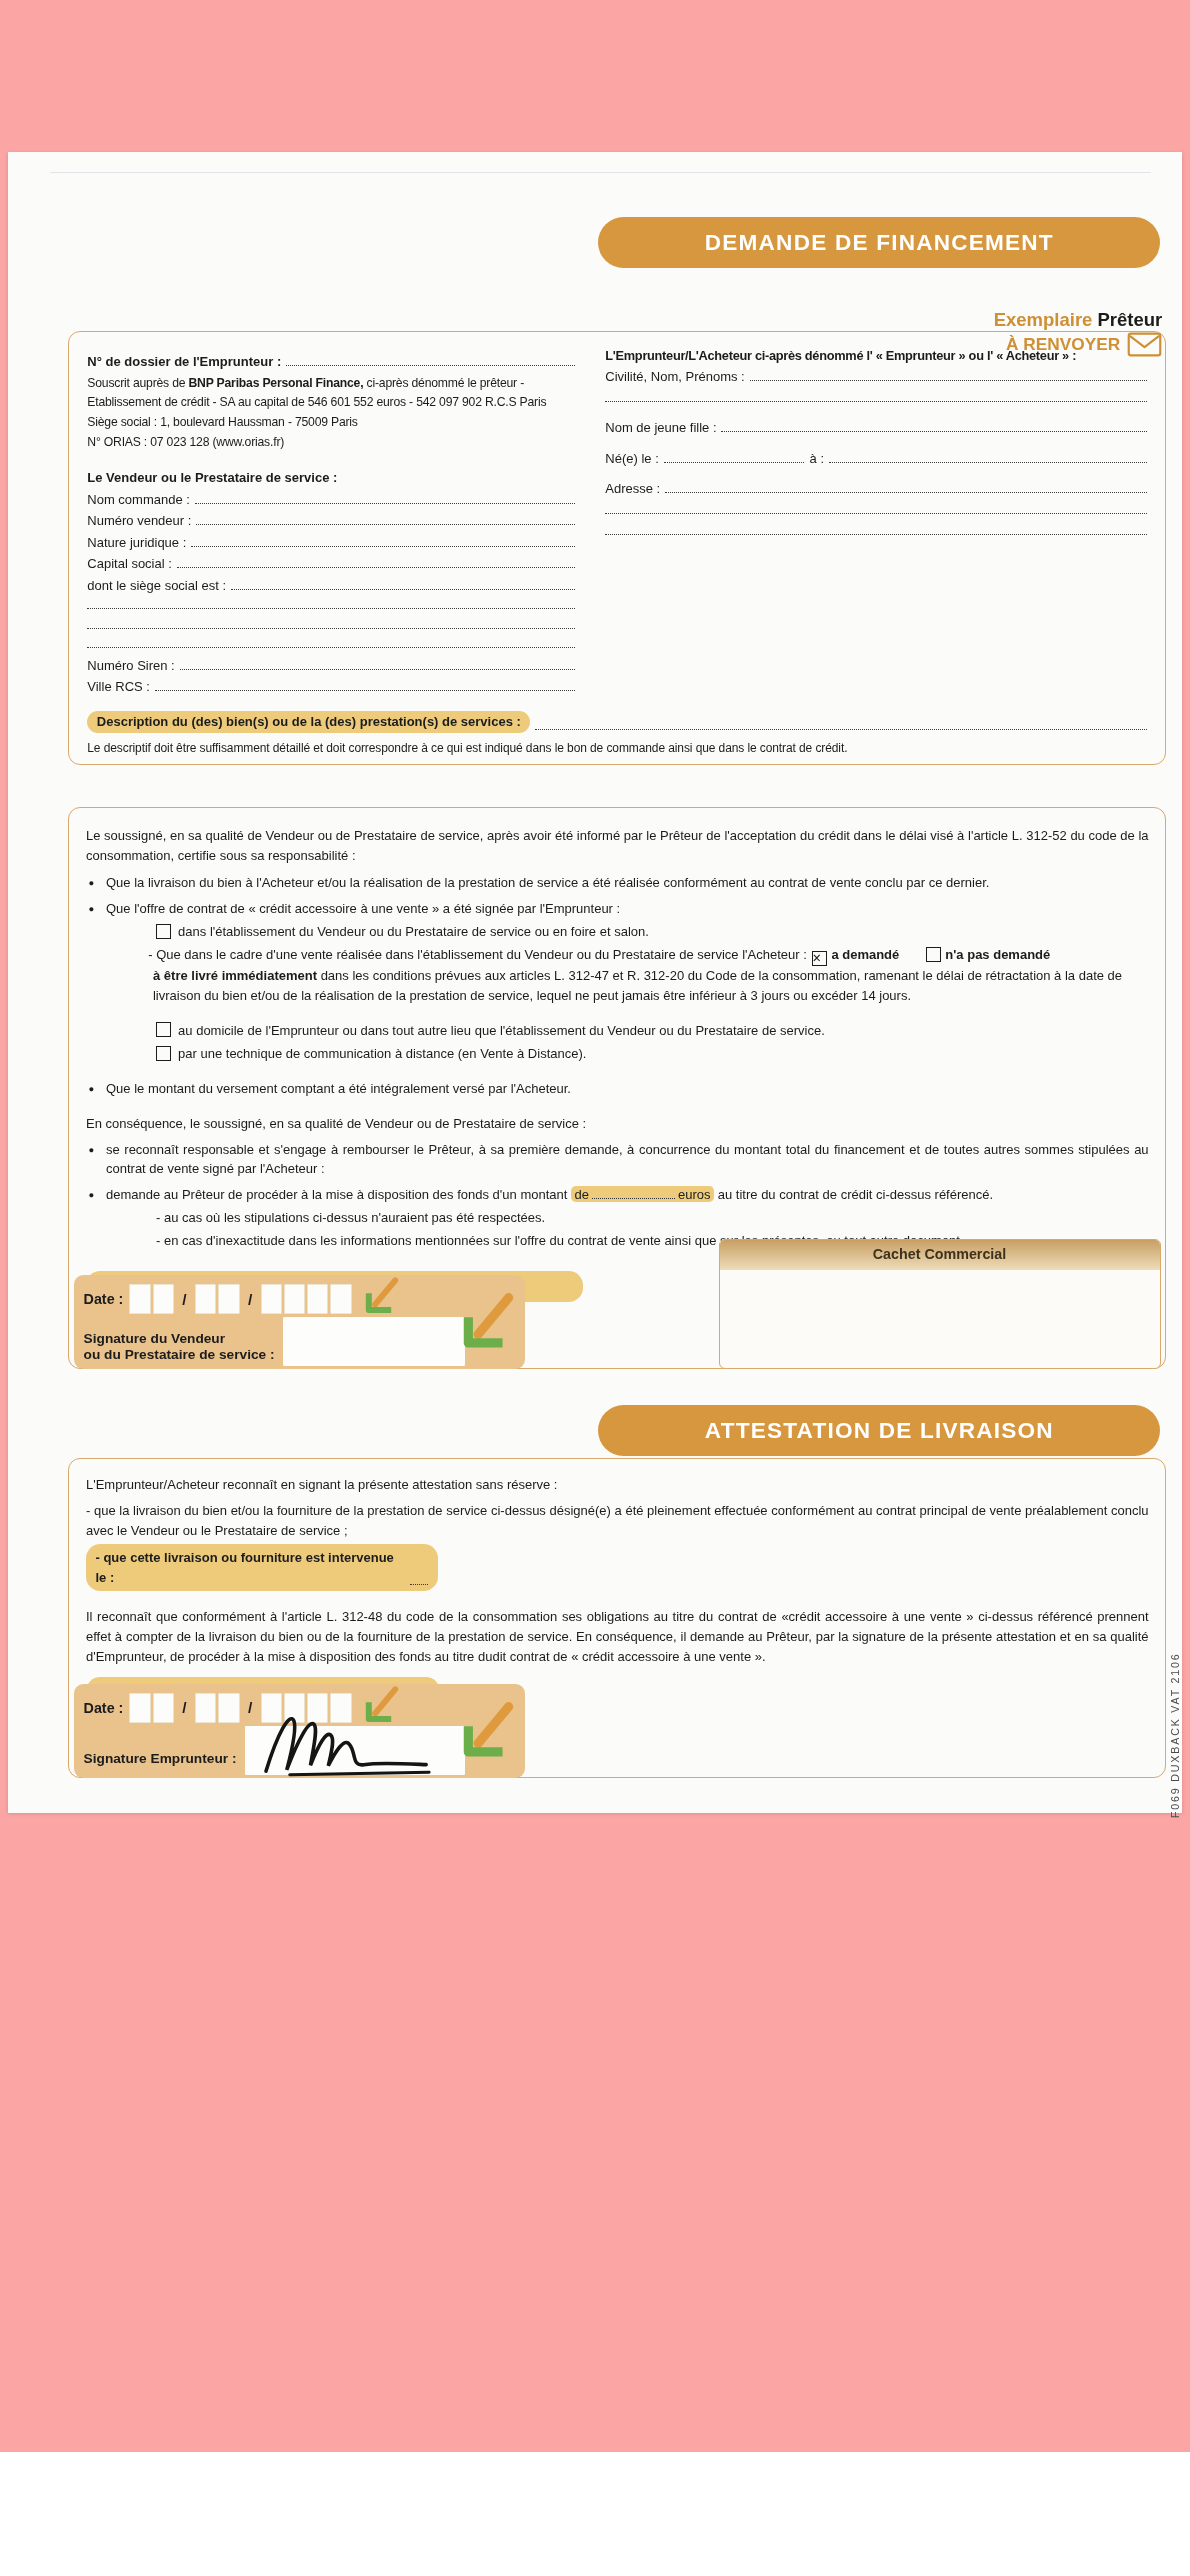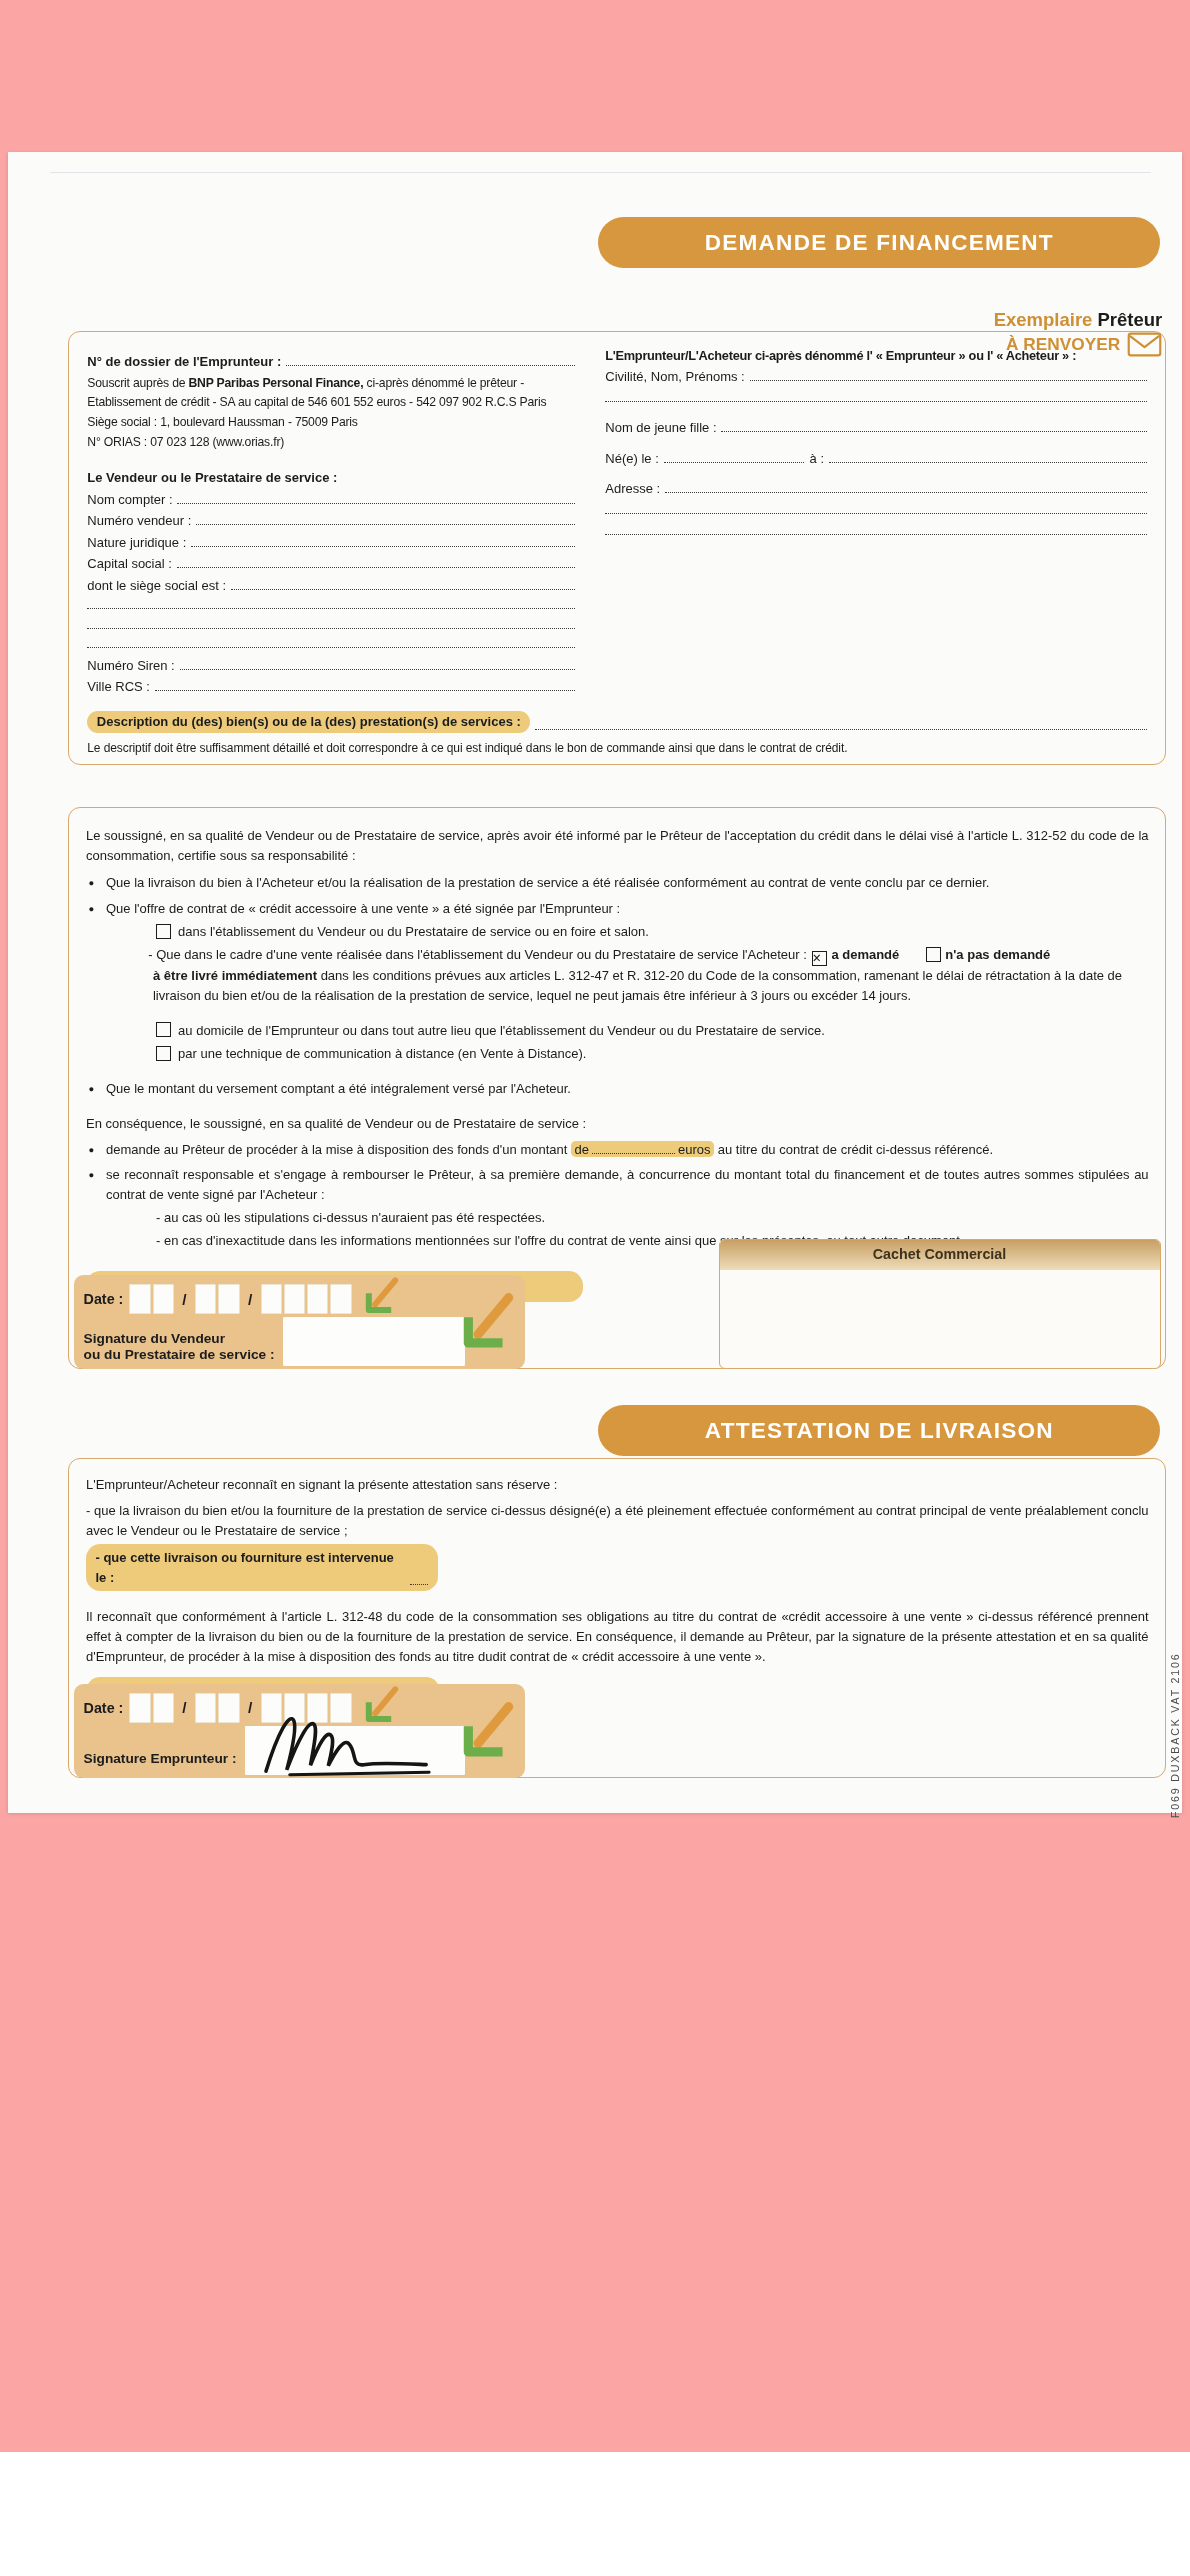--- a/index.html
+++ b/index.html
@@ -125,21 +125,21 @@
       <div class="intro">
         <div class="il">
           <span>Souscrit auprès de </span><span class="b">BNP Paribas Personal Finance,</span><span> ci-après dénommé le prêteur -</span>
         </div>
         <div class="il">Etablissement de crédit - SA au capital de 546 601 552 euros - 542 097 902 R.C.S Paris</div>
         <div class="il">Siège social : 1, boulevard Haussman - 75009 Paris</div>
         <div class="il">N° ORIAS : 07 023 128 (www.orias.fr)</div>
       </div>
       <div class="vh b">Le Vendeur ou le Prestataire de service :</div>
       <div class="frow">
-              <span class="lbl">Nom compter :</span>
+              <span class="lbl">Nom commande :</span>
               <span class="dots"></span>
             </div>
       <div class="frow">
               <span class="lbl">Numéro vendeur :</span>
               <span class="dots"></span>
             </div>
       <div class="frow">
               <span class="lbl">Nature juridique :</span>
               <span class="dots"></span>
             </div>
@@ -231,24 +231,24 @@
     <div class="cbline mt">
       <span class="cb"></span>
       <span>au domicile de l'Emprunteur ou dans tout autre lieu que l'établissement du Vendeur ou du Prestataire de service.</span>
     </div>
     <div class="cbline">
       <span class="cb"></span>
       <span>par une technique de communication à distance (en Vente à Distance).</span>
     </div>
     <div class="bul mt">Que le montant du versement comptant a été intégralement versé par l'Acheteur.</div>
     <p class="mt" style="margin-bottom:2.4px;">En conséquence, le soussigné, en sa qualité de Vendeur ou de Prestataire de service :</p>
+    <div class="bul">se reconnaît responsable et s'engage à rembourser le Prêteur, à sa première demande, à concurrence du montant total du financement et de toutes autres sommes stipulées au contrat de vente signé par l'Acheteur :</div>
     <div class="bul">
       <span>demande au Prêteur de procéder à la mise à disposition des fonds d'un montant </span><span class="hl amt"><span>de</span><span class="dotsin"></span><span>euros</span></span><span> au titre du contrat de crédit ci-dessus référencé.</span>
     </div>
-    <div class="bul">se reconnaît responsable et s'engage à rembourser le Prêteur, à sa première demande, à concurrence du montant total du financement et de toutes autres sommes stipulées au contrat de vente signé par l'Acheteur :</div>
     <div class="subdash">- au cas où les stipulations ci-dessus n'auraient pas été respectées.</div>
     <div class="subdash">- en cas d'inexactitude dans les informations mentionnées sur l'offre du contrat de vente ainsi que sur les présentes, ou tout autre document.</div>
     <div class="faita">
       <span class="hl pill bigw">
         <span class="b">Fait à :</span>
         <span class="dots fx"></span>
       </span>
     </div>
 
     <div class="sigblock">

